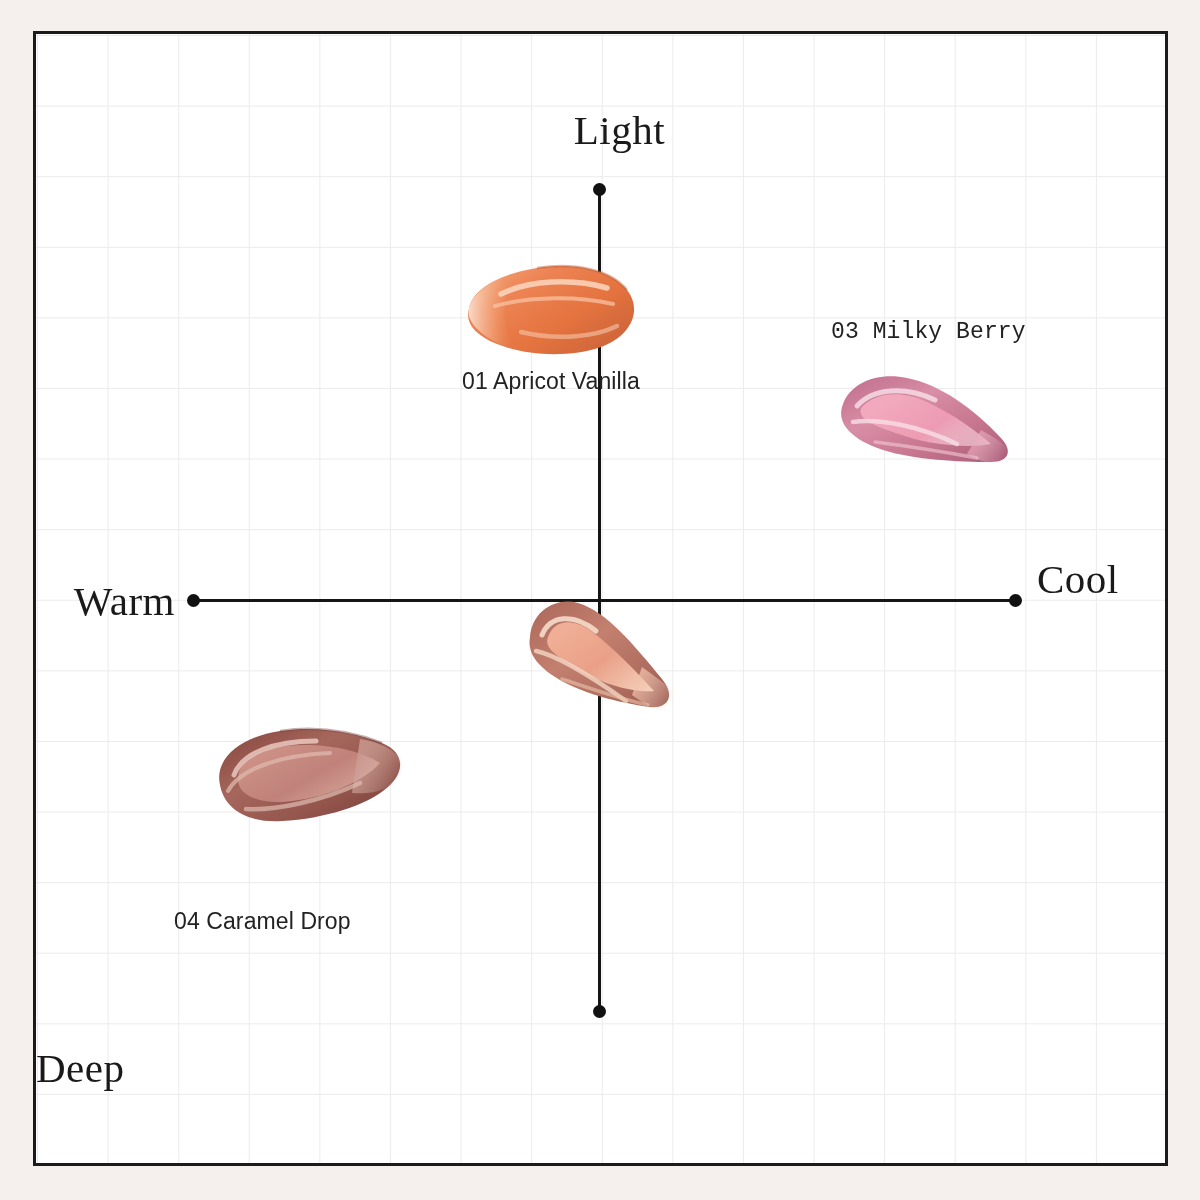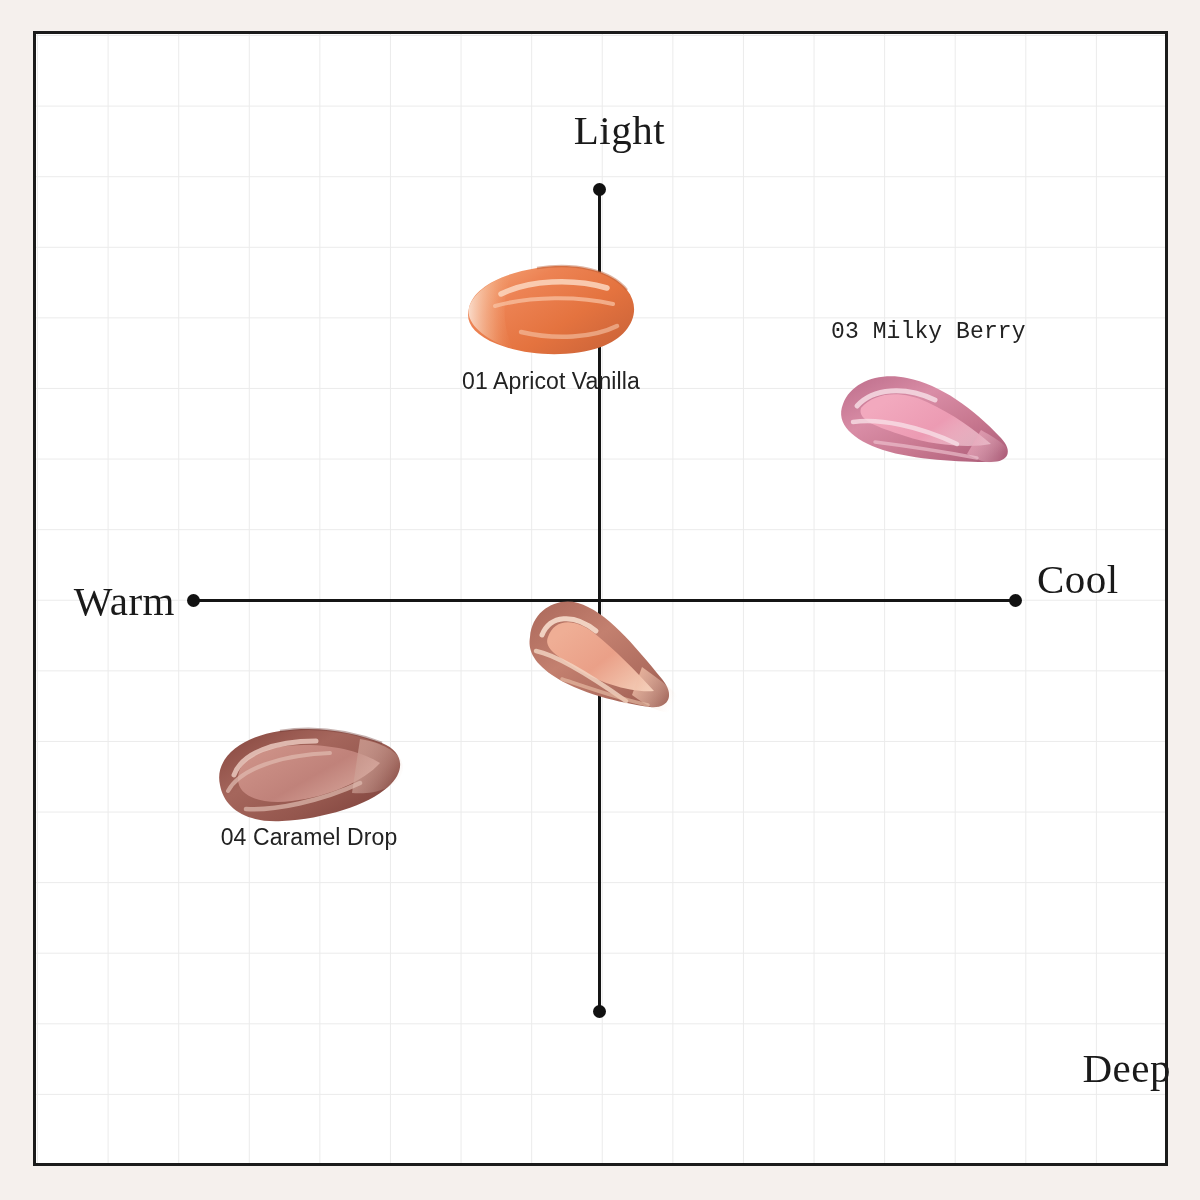--- a/index.html
+++ b/index.html
@@ -84,21 +84,21 @@
   }
   #label-light {
     left: 0; width: 1135px;
     top: 72px;
     text-align: center;
     margin-left: 16px;
   }
   #label-deep {
     left: 0; width: 1135px;
     top: 1010px;
-    text-align: right;
+    text-align: left;
   }
   #label-warm {
     right: 990px;
     top: 543px;
     text-align: center;
   }
   #label-cool {
     left: 1001px;
     top: 521px;
     text-align: center;
@@ -257,16 +257,16 @@
                  C40,114 20,98 16,76 Z" fill="url(#cd-body)"></path>
         <path d="M34,70 C34,48 62,36 100,36 C134,36 160,44 176,54
                  C160,72 124,88 88,92 C54,96 34,86 34,70 Z" fill="url(#cd-core)"></path>
         <path d="M156,30 C182,34 204,48 198,64 C192,80 168,86 148,84 Z" fill="url(#cd-tail)"></path>
         <path d="M30,66 C38,44 70,32 112,32" stroke="#E5C2B8" stroke-width="5" fill="none" stroke-linecap="round" opacity="0.9"></path>
         <path d="M24,82 C36,60 76,46 126,44" stroke="#DFB8AD" stroke-width="4" fill="none" stroke-linecap="round" opacity="0.75"></path>
         <path d="M42,100 C70,102 118,92 156,74" stroke="#E0BCB1" stroke-width="4.5" fill="none" stroke-linecap="round" opacity="0.7"></path>
         <path d="M76,22 C116,16 152,24 178,34" stroke="#6E3A35" stroke-width="2.5" fill="none" opacity="0.4"></path>
       </svg>
     </div>
-    <div class="shade-label" style="left:138px; top:790px; width:270px; text-align:center;">04 Caramel Drop</div>
+    <div class="shade-label" style="left:138px; top:874px; width:270px; ">04 Caramel Drop</div>
 
   </div>
 </div>
 
 </body></html>

